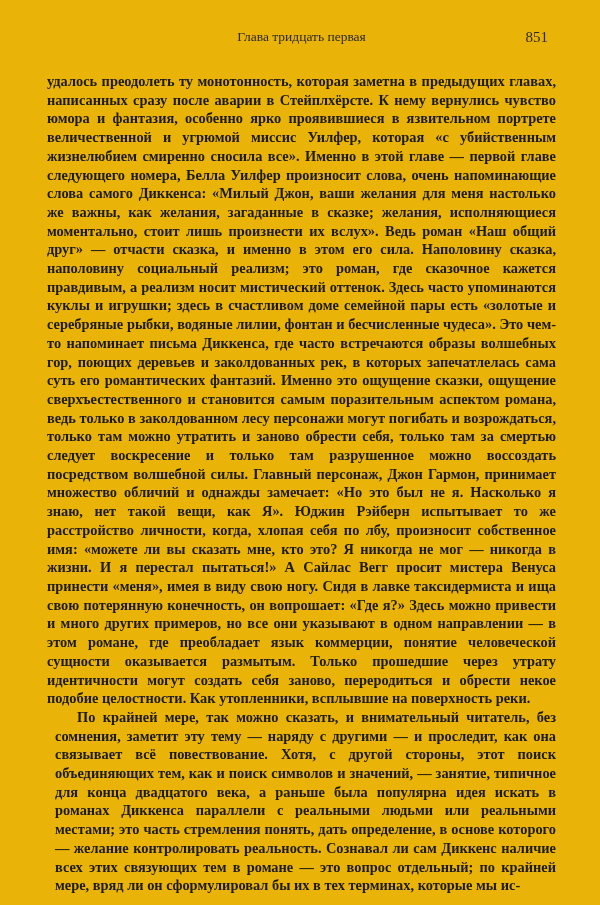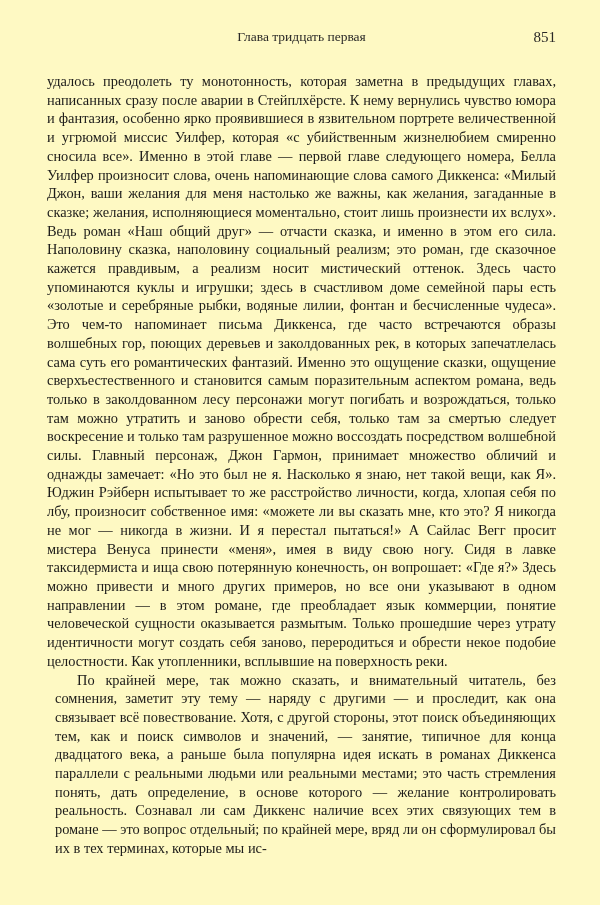--- a/index.html
+++ b/index.html
@@ -4,55 +4,56 @@
 <style>
   * { box-sizing: border-box; }
   html, body {
     margin: 0;
     padding: 0;
     background: #eceae7;
   }
   .page {
     width: 600px;
     height: 905px;
-    background: #fef9c3;
+    background: #eab308;
     font-family: "Liberation Serif", "DejaVu Serif", serif;
     color: #1e1d1b;
     padding: 28px 44px 0 47px;
     position: relative;
     overflow: hidden;
   }
   .page-header {
     position: relative;
     height: 18px;
     margin-bottom: 26px;
   }
   .running-title {
     text-align: center;
     font-size: 13.5px;
     line-height: 18px;
     color: #2a2927;
   }
   .page-number {
     position: absolute;
-    right: 0;
+    right: 8px;
     top: 0;
     font-size: 15px;
     line-height: 18px;
     color: #2a2927;
   }
   .page-body {
     font-size: 14.4px;
     line-height: 18.7px;
     text-align: justify;
     color: #1c1b19;
   }
   .para {
     margin: 0;
     padding: 0;
+    font-weight: bold;
   }
   .para.indented {
     text-indent: 22px;
     margin-left: 8px;
   }
 </style>
 </head>
 <body>
 
 <div class="page">

